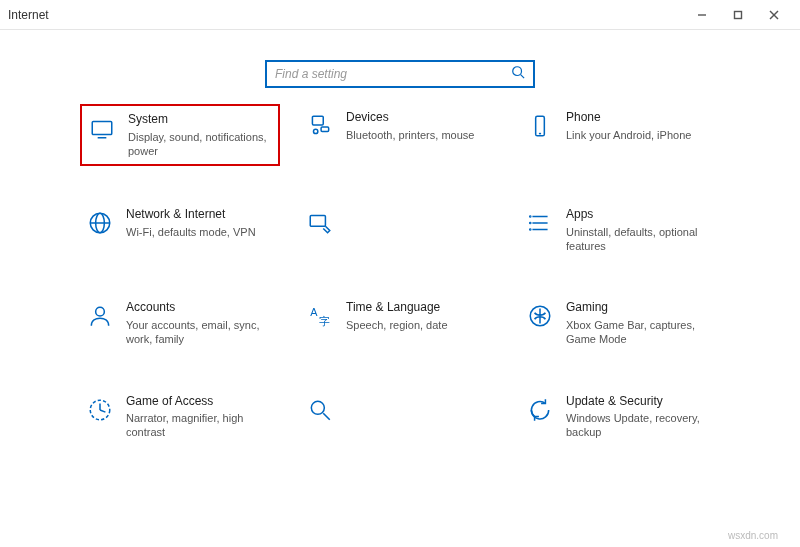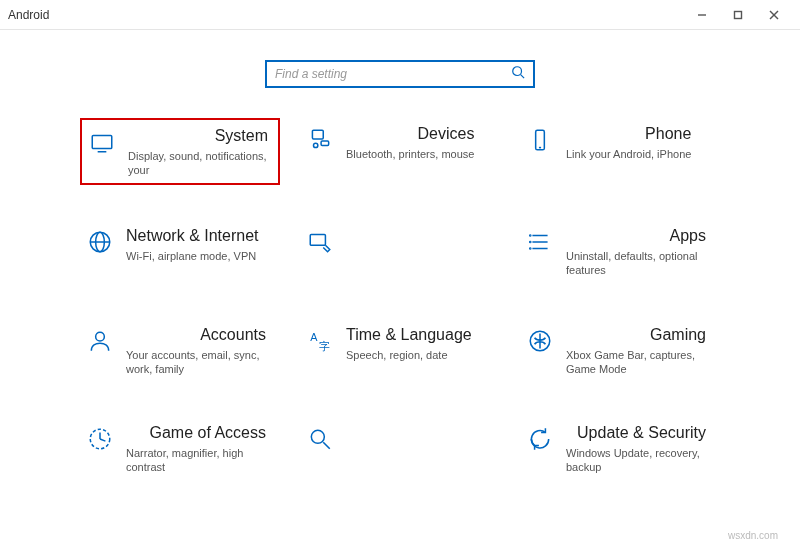--- a/index.html
+++ b/index.html
@@ -1,39 +1,39 @@
 <!DOCTYPE html>
 <html><head>
 <meta charset="utf-8">
 <style>
   * { box-sizing: border-box; margin: 0; padding: 0; }
   html, body { width: 800px; height: 547px; font-family: "Segoe UI", Arial, sans-serif; background: #fff; overflow: hidden; }
   .titlebar { height: 30px; display: flex; align-items: center; padding: 0 8px; font-size: 12px; color: #333; border-bottom: 1px solid #e5e5e5; }
   .titlebar-title { flex: 1; }
   .winctrl { width: 36px; height: 30px; display: flex; align-items: center; justify-content: center; color: #555; }
   .body-area { padding: 30px 80px 0 80px; }
-  .search-wrap { display: flex; justify-content: center; margin-bottom: 30px; }
+  .search-wrap { display: flex; justify-content: center; margin-bottom: 16px; }
   .search { width: 270px; height: 28px; border: 2px solid #0067c0; display: flex; align-items: center; padding: 0 8px; }
   .search input { flex: 1; border: none; outline: none; font-size: 12px; font-style: italic; color: #999; }
   .search input::placeholder { color: #999; font-style: italic; }
   .search-icon { color: #0067c0; }
   .grid { display: grid; grid-template-columns: repeat(3, 1fr); column-gap: 20px; row-gap: 35px; }
   .tile { display: flex; padding: 6px 8px 6px 6px; }
   .tile.highlighted { border: 2px solid #d40000; }
   .tile-icon { width: 28px; height: 28px; flex-shrink: 0; color: #0067c0; display: flex; align-items: center; justify-content: center; margin-right: 12px; margin-top: 2px; }
   .tile-text { font-size: 11px; color: #555; line-height: 1.3; max-width: 140px; }
-  .tile-title { font-size: 16px; color: #222; margin-bottom: 2px; text-align: right; }
+  .tile-title { font-size: 12px; color: #222; margin-bottom: 2px; }
   svg { stroke: currentColor; fill: none; stroke-width: 1.4; }
   .watermark { position: absolute; bottom: 6px; right: 22px; font-size: 10px; color: #bbb; }
 </style>
 </head>
 <body>
 
 <div class="titlebar">
-  <span class="titlebar-title">Android</span>
+  <span class="titlebar-title">Internet</span>
   <div class="winctrl">
       <svg width="10" height="10" viewBox="0 0 10 10">
         <line x1="1" y1="5" x2="9" y2="5"></line>
       </svg>
     </div>
   <div class="winctrl">
       <svg width="10" height="10" viewBox="0 0 10 10">
         <rect x="1.5" y="1.5" width="7" height="7"></rect>
       </svg>
     </div>
@@ -63,21 +63,21 @@
 
     <div class="tile highlighted">
       <span class="tile-icon">
         <svg width="26" height="26" viewBox="0 0 24 24">
             <rect x="3" y="6" width="18" height="12" rx="1"></rect>
             <line x1="8" y1="21" x2="16" y2="21"></line>
           </svg>
       </span>
       <div class="tile-text">
         <div class="tile-title">System</div>
-        <div>Display, sound, notifications, your</div>
+        <div>Display, sound, notifications, power</div>
       </div>
     </div>
 
     <div class="tile">
       <span class="tile-icon">
         <svg width="26" height="26" viewBox="0 0 24 24">
             <rect x="5" y="3" width="10" height="8" rx="1"></rect>
             <rect x="13" y="13" width="7" height="4" rx="1"></rect>
             <circle cx="8" cy="17" r="2"></circle>
           </svg>
@@ -104,21 +104,21 @@
     <div class="tile">
       <span class="tile-icon">
         <svg width="26" height="26" viewBox="0 0 24 24">
             <circle cx="12" cy="12" r="9"></circle>
             <ellipse cx="12" cy="12" rx="4" ry="9"></ellipse>
             <line x1="3" y1="12" x2="21" y2="12"></line>
           </svg>
       </span>
       <div class="tile-text">
         <div class="tile-title">Network &amp; Internet</div>
-        <div>Wi-Fi, airplane mode, VPN</div>
+        <div>Wi-Fi, defaults mode, VPN</div>
       </div>
     </div>
 
     <div class="tile">
       <span class="tile-icon">
         <svg width="26" height="26" viewBox="0 0 24 24">
             <rect x="3" y="5" width="14" height="10" rx="1"></rect>
             <path d="M17 15 L21 19 L19 21 L15 17"></path>
           </svg>
       </span>

